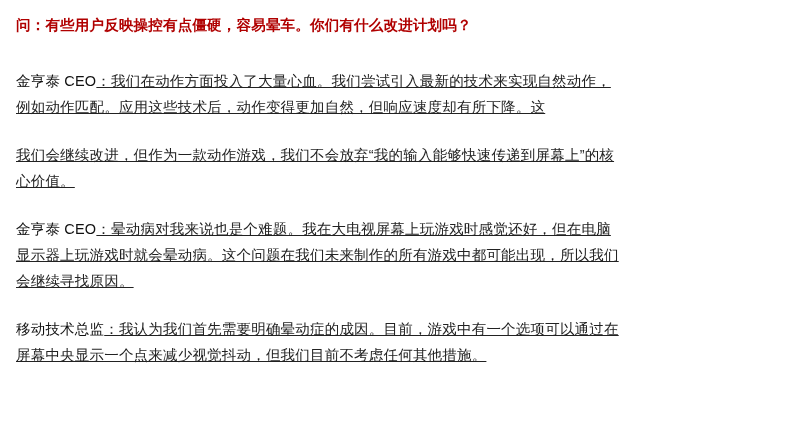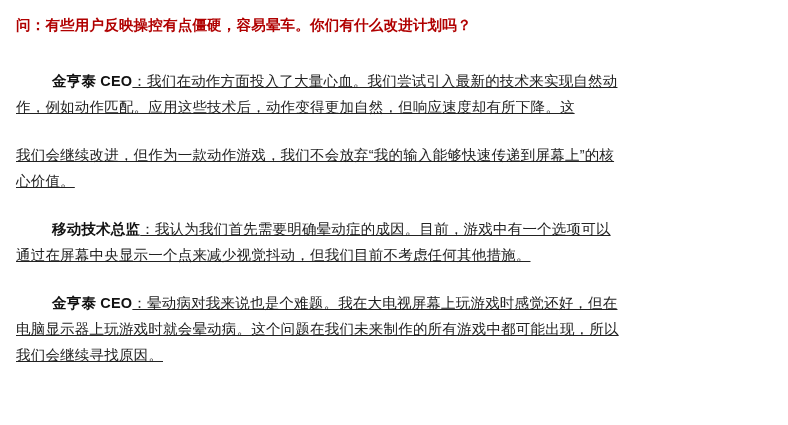--- a/index.html
+++ b/index.html
@@ -28,23 +28,22 @@
   }
   .para:last-child {
     margin-bottom: 0;
   }
   .q-para {
     color: #b00000;
     font-weight: bold;
     margin-bottom: 30px;
   }
   .speaker {
-    font-weight: bold;
+    font-weight: normal;
     color: #111111;
-    margin-left: 36px;
   }
   .body-text {
     color: #222222;
     text-decoration: underline;
   }
 </style>
 </head>
 <body>
 
 <div class="article">
@@ -56,20 +55,20 @@
   <p class="para">
     <span class="speaker">金亨泰 CEO</span><span class="body-text">：我们在动作方面投入了大量心血。我们尝试引入最新的技术来实现自然动作，例如动作匹配。应用这些技术后，动作变得更加自然，但响应速度却有所下降。这</span>
   </p>
 
 
   <p class="para">
     <span class="body-text">我们会继续改进，但作为一款动作游戏，我们不会放弃“我的输入能够快速传递到屏幕上”的核心价值。</span>
   </p>
 
   <p class="para">
-    <span class="speaker">移动技术总监</span><span class="body-text">：我认为我们首先需要明确晕动症的成因。目前，游戏中有一个选项可以通过在屏幕中央显示一个点来减少视觉抖动，但我们目前不考虑任何其他措施。</span>
+    <span class="speaker">金亨泰 CEO</span><span class="body-text">：晕动病对我来说也是个难题。我在大电视屏幕上玩游戏时感觉还好，但在电脑显示器上玩游戏时就会晕动病。这个问题在我们未来制作的所有游戏中都可能出现，所以我们会继续寻找原因。</span>
   </p>
 
   <p class="para">
-    <span class="speaker">金亨泰 CEO</span><span class="body-text">：晕动病对我来说也是个难题。我在大电视屏幕上玩游戏时感觉还好，但在电脑显示器上玩游戏时就会晕动病。这个问题在我们未来制作的所有游戏中都可能出现，所以我们会继续寻找原因。</span>
+    <span class="speaker">移动技术总监</span><span class="body-text">：我认为我们首先需要明确晕动症的成因。目前，游戏中有一个选项可以通过在屏幕中央显示一个点来减少视觉抖动，但我们目前不考虑任何其他措施。</span>
   </p>
 
 </div>
 
 </body></html>

